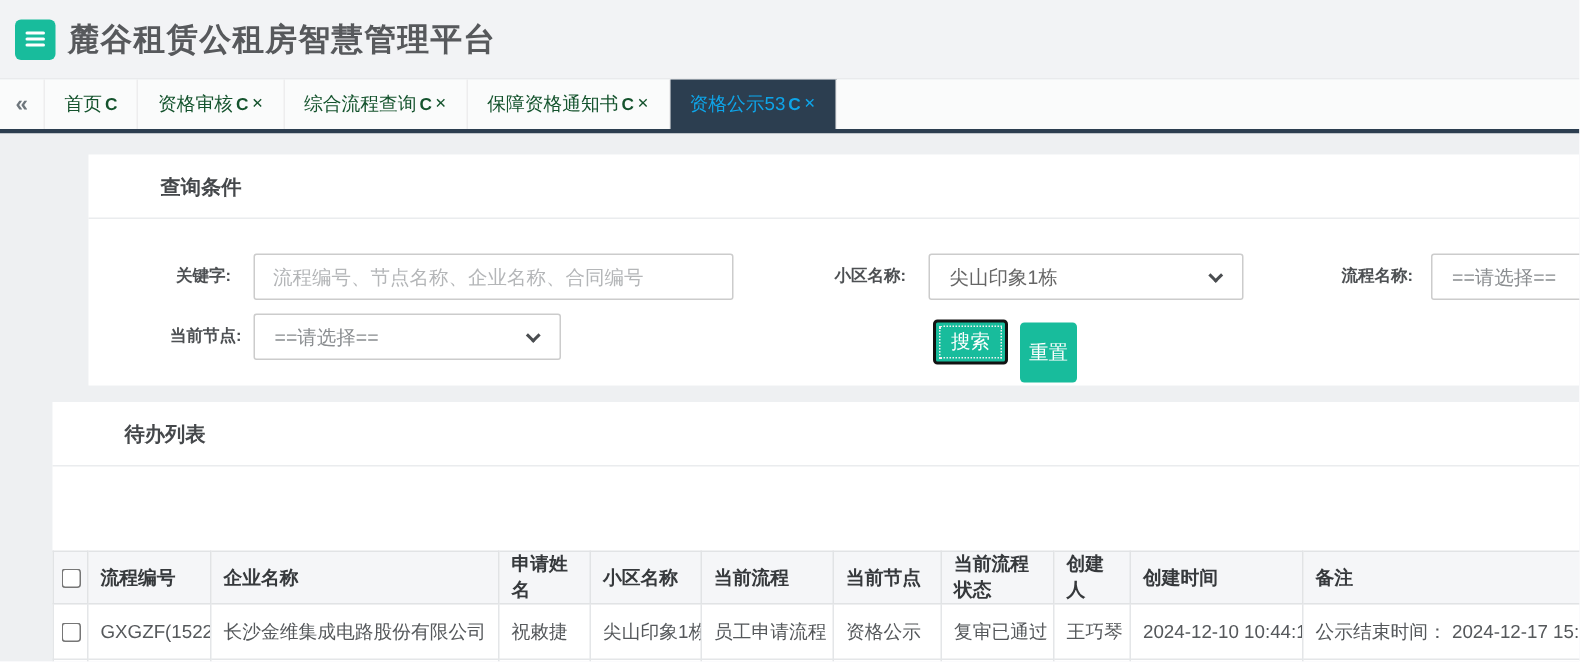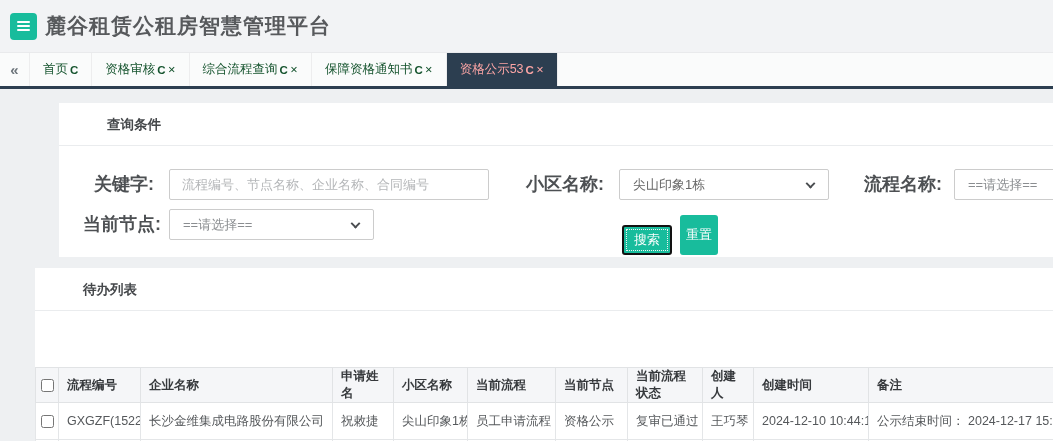--- a/index.html
+++ b/index.html
@@ -18,34 +18,34 @@
 
   
   .tabbar { position: absolute; top: 53px; left: 0; right: 0; height: 36px;
     background: #fafbfb; display: flex; align-items: stretch; border-bottom: 3px solid #2c3e50; }
   .tab-collapse { width: 30px; display: flex; align-items: center; justify-content: center;
     color: #6e767c; font-size: 15px; font-weight: bold; cursor: pointer; border-right: 1px solid #ededee; }
   .tab { display: flex; align-items: center; padding: 0 13px; font-size: 12.5px; color: #14532d;
     cursor: pointer; border-right: 1px solid #ededee; white-space: nowrap; }
   .tab .ic-refresh { font-weight: bold; font-size: 11.5px; margin-left: 2px; }
   .tab .ic-close { font-weight: bold; font-size: 9.5px; margin-left: 2px; }
-  .tab.active { background: #2c3e50; color: #fca5a5; }
+  .tab.active { background: #2c3e50; color: #0ea5e9; }
 
   
   .content { position: absolute; top: 89px; left: 0; right: 0; bottom: 0; background: #eef0f2; }
   .panel { position: absolute; left: 35px; right: 0; background: #ffffff; }
   .panel-query { top: 14px; height: 154px; margin-left: 24px; }
   .panel-todo  { top: 179px; height: 280px; }
   .panel-title { padding: 13px 0 11px 48px; font-size: 13.5px; font-weight: bold; color: #45484b;
     border-bottom: 1px solid #eaecee; }
   .panel-body { position: relative; }
 
   
   .f-label { position: absolute; height: 31px; line-height: 31px; text-align: right;
-    font-size: 18px; font-weight: bold; color: #4d5053; }
+    font-size: 11px; font-weight: bold; color: #4d5053; }
   .f-input { position: absolute; height: 31px; border: 1px solid #cccccc; border-radius: 2px;
     padding: 0 12px; font-size: 13px; color: #555; font-family: inherit; background: #fff; }
   .f-input::placeholder { color: #b4b6b8; }
   .f-select { position: absolute; height: 31px; border: 1px solid #cccccc; border-radius: 2px;
     background: #fff; display: flex; align-items: center; padding: 0 26px 0 13px;
     font-size: 13px; color: #666; cursor: pointer; }
   .f-select.placeholder { color: #8a8d90; }
   .chev { position: absolute; right: 14px; top: 50%; width: 7px; height: 7px;
     border-right: 2px solid #4a4d50; border-bottom: 2px solid #4a4d50;
     transform: translateY(-70%) rotate(45deg); }
@@ -132,21 +132,21 @@
           <span>==请选择==</span>
 
         </div>
 
         <label class="f-label" style="left:12px; width:90px; top:63px;">当前节点:</label>
         <div class="f-select placeholder" style="left:110px; width:205px; top:63px;">
           <span>==请选择==</span>
           <i class="chev"></i>
         </div>
 
-        <button class="btn btn-search" style="top:79px;">搜索</button>
+        <button class="btn btn-search" style="top:67px;">搜索</button>
         <button class="btn btn-reset" style="top:69px;">重置</button>
       </div>
     </section>
 
     <section class="panel panel-todo">
       <div class="panel-title">待办列表</div>
 
       <table class="todo-table">
         <colgroup>
           <col style="width:23px">

